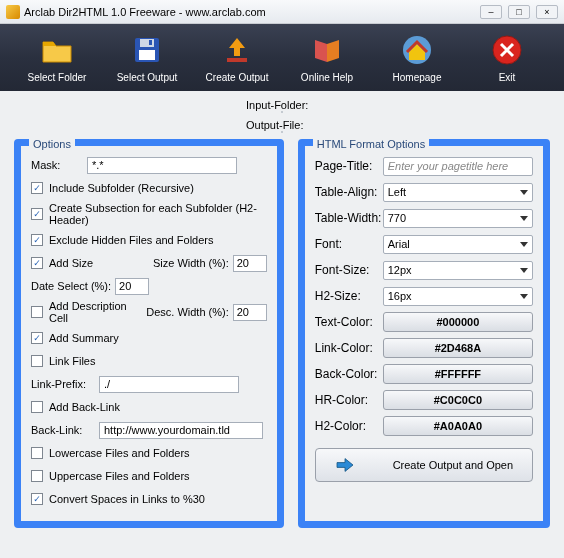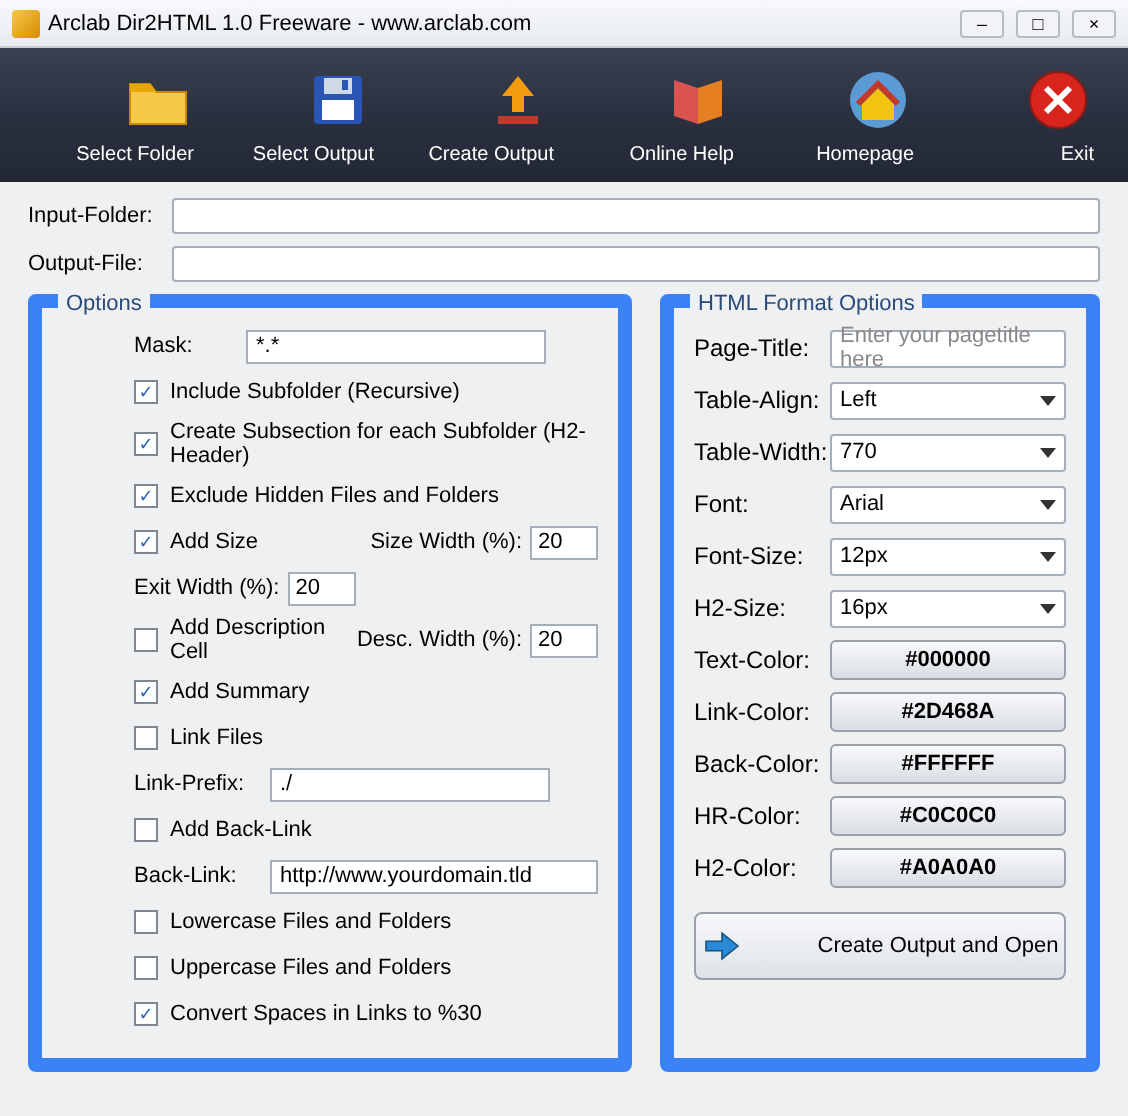--- a/index.html
+++ b/index.html
@@ -31,41 +31,41 @@
   border-radius: 2px; background: #f1f3f6; font-size: 9px;
   display: flex; align-items: center; justify-content: center;
 }
 .toolbar {
   background: linear-gradient(to bottom, #3a4152, #2a303f 50%, #232835);
   padding: 8px 12px 8px;
   display: flex;
   justify-content: space-around;
 }
 .tool-item {
-  display: flex; flex-direction: column; align-items: flex-end;
+  display: flex; flex-direction: column; align-items: center;
   color: #fff; font-size: 10px; cursor: pointer; width: 80px;
 }
 .tool-item .tool-icon { width: 36px; height: 36px; margin-bottom: 4px; }
 .content { padding: 8px 14px; background: #eef0f2; }
-.path-row { display: flex; align-items: center; margin-bottom: 6px; }
+.path-row { display: flex; align-items: center; margin-bottom: 6px; flex-direction: column; }
 .path-row .lbl { width: 72px; font-size: 11px; }
 .path-row .path-input {
   flex: 1; height: 18px; border: 1px solid #a6aeb9; background: #fff;
   border-radius: 2px;
 }
 .columns { display: flex; gap: 14px; margin-top: 6px; }
 .fieldset {
   border: 7px solid #3b82f6; border-radius: 4px; padding: 10px 10px 8px;
   flex: 1; position: relative; background: #eef0f2;
 }
 .fieldset .legend {
   position: absolute; top: -8px; left: 8px; background: #eef0f2;
   padding: 0 4px; font-size: 11px; color: #2a4a7a;
 }
-.opt-row { display: flex; align-items: center; margin-bottom: 5px; min-height: 18px; margin-left: 36px; }
+.opt-row { display: flex; align-items: center; margin-bottom: 5px; min-height: 18px; }
 .opt-row.split .left { flex: 1; display: flex; align-items: center; }
 .opt-row.split .rlabel { font-size: 11px; margin-right: 4px; }
 .opt-row.split .num {
   width: 34px; height: 17px; border: 1px solid #a6aeb9; background: #fff;
   font-size: 11px; padding: 0 3px;
 }
 .chk {
   width: 12px; height: 12px; border: 1px solid #7e8690; background: #fff;
   margin-right: 6px; display: inline-flex; align-items: center; justify-content: center;
   font-size: 9px; color: #2a64b5;
@@ -84,21 +84,21 @@
 .fmt-row .flabel { width: 68px; font-size: 12px; }
 .fmt-row .dd, .fmt-row .txt {
   flex: 1; height: 19px; border: 1px solid #a6aeb9; background: #fff;
   font-size: 11px; padding: 0 4px; display: flex; align-items: center;
   justify-content: space-between; border-radius: 2px;
 }
 .fmt-row .dd::after {
   content: ""; width: 0; height: 0; border-left: 4px solid transparent;
   border-right: 4px solid transparent; border-top: 5px solid #333; margin-left: 4px;
 }
-.fmt-row .txt.placeholder { color: #888; }
+.fmt-row .txt.placeholder { color: #888; font-style: italic; }
 .color-btn {
   flex: 1; height: 20px; border: 1px solid #9aa0aa;
   background: linear-gradient(to bottom, #f7f8fa, #dadee4);
   font-size: 11px; display: flex; align-items: center; justify-content: center;
   border-radius: 3px;
   font-weight: bold;
 }
 .create-btn {
   margin-top: 12px; height: 34px;
   border: 1px solid #9aa0aa; border-radius: 4px;
@@ -206,21 +206,21 @@
 
       <div class="opt-row split">
         <div class="left">
             <span class="chk checked"></span>
             <span class="opt-label">Add Size</span>
           </div>
         <span class="rlabel">Size Width (%):</span>
         <input class="num" value="20" style="">
       </div>
       <div class="opt-row split">
-        <span class="rlabel">Exit Width (%):</span>
+        <span class="rlabel">Date Select (%):</span>
         <input class="num" value="20" style="">
       </div>
       <div class="opt-row split">
         <div class="left">
             <span class="chk"></span>
             <span class="opt-label">Add Description Cell</span>
           </div>
         <span class="rlabel">Desc. Width (%):</span>
         <input class="num" value="20" style="">
       </div>

